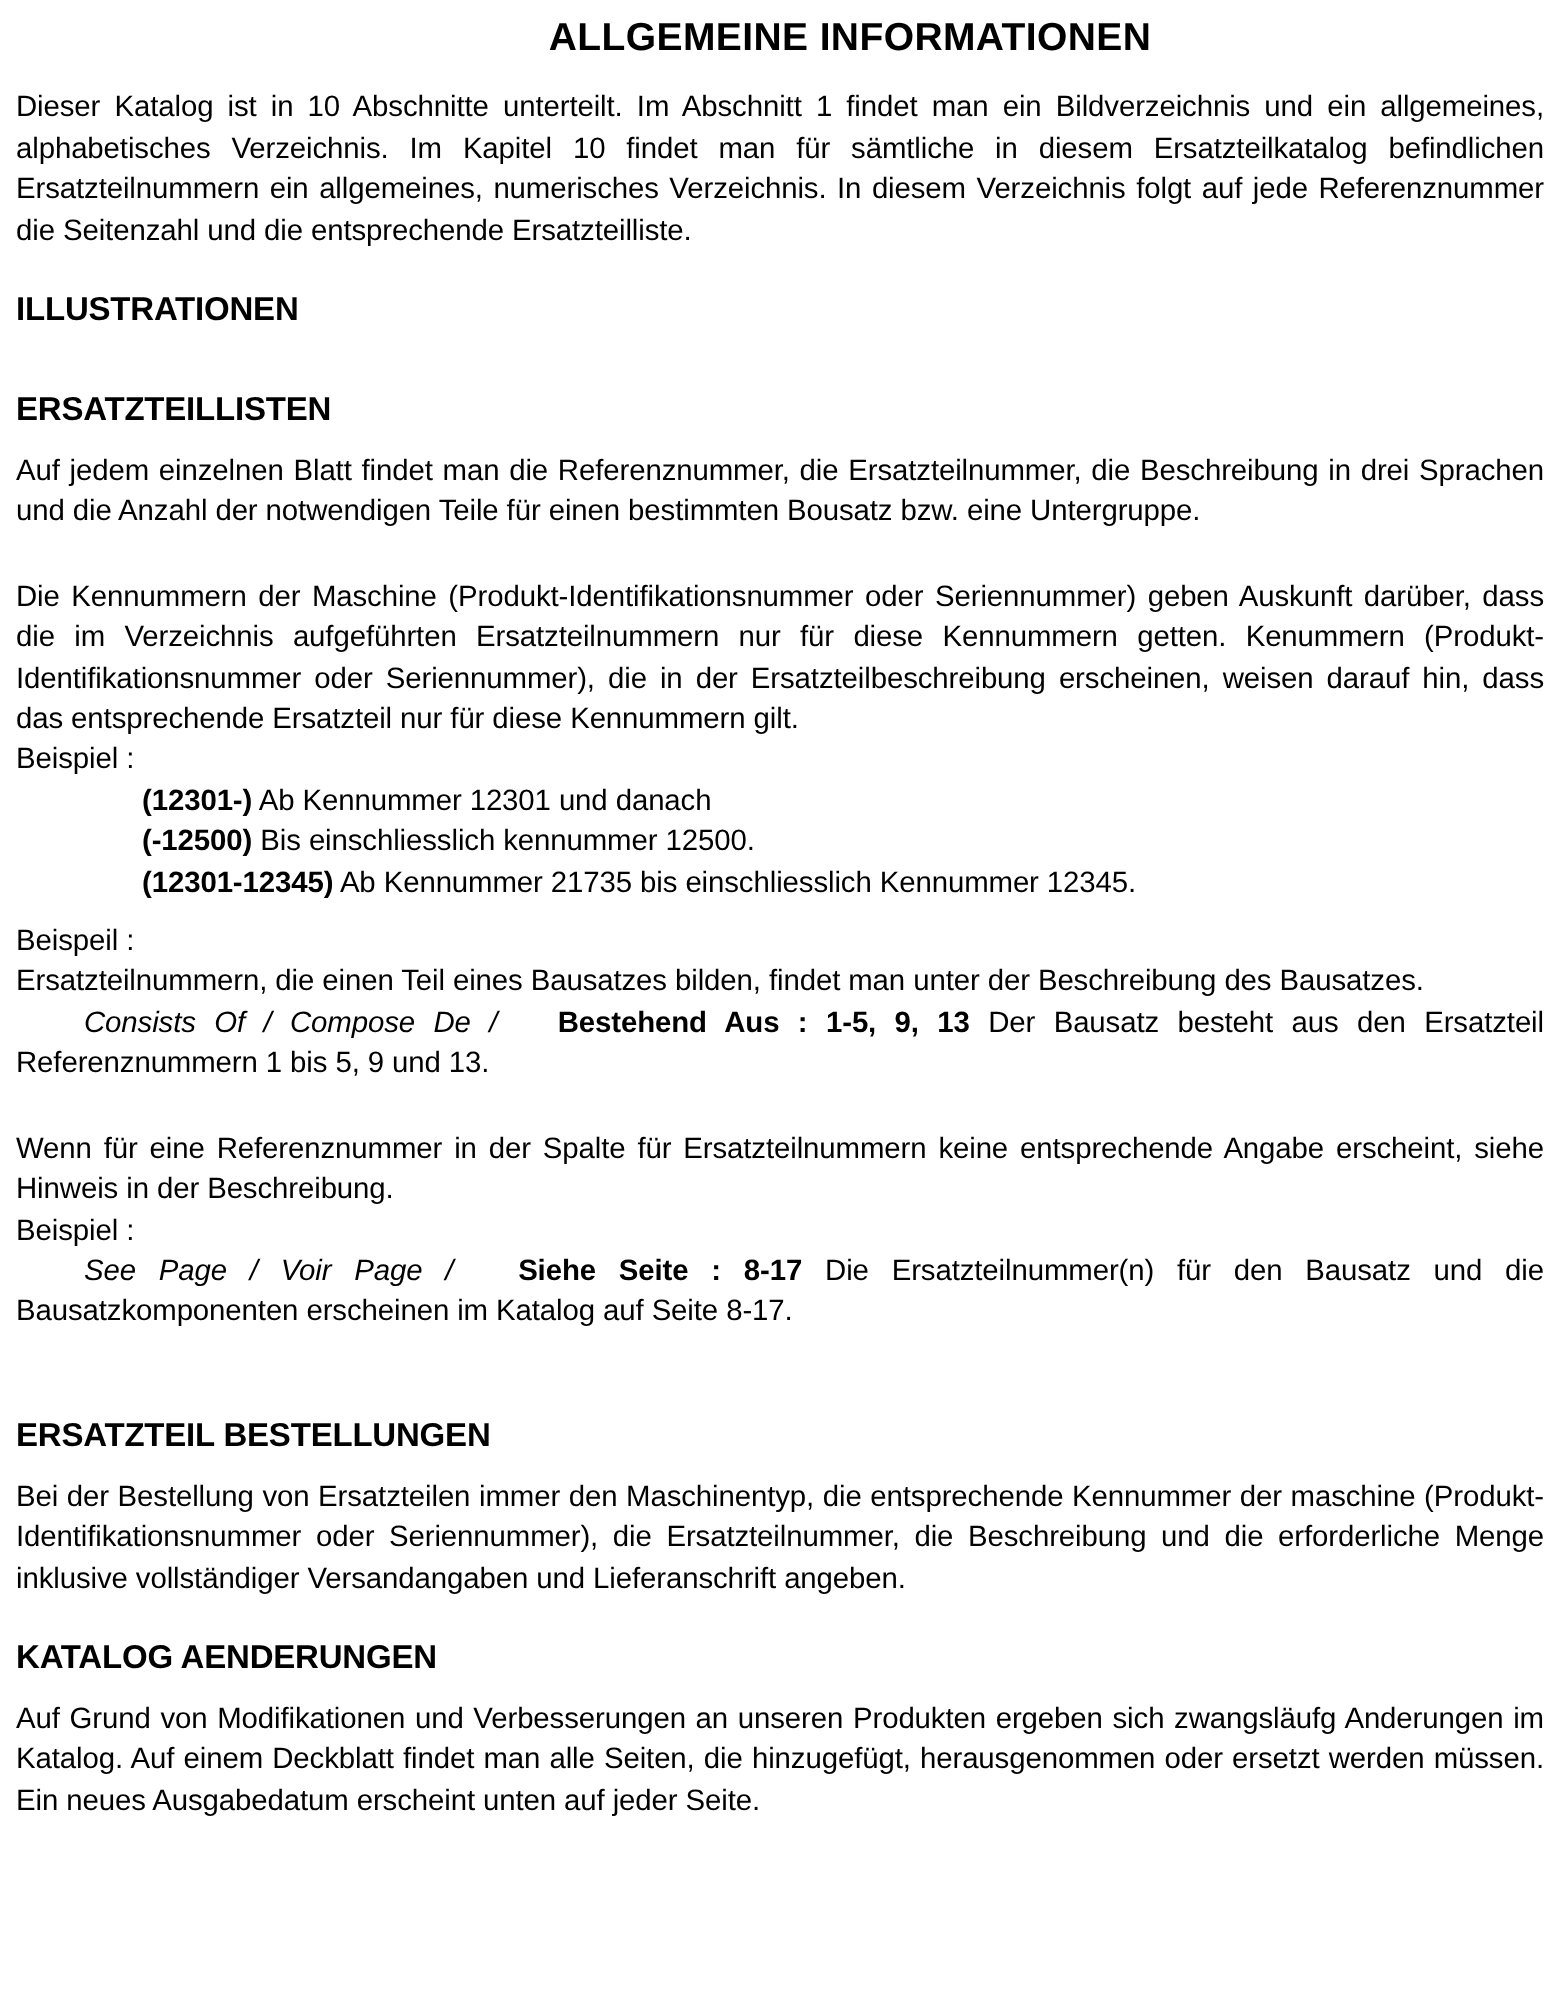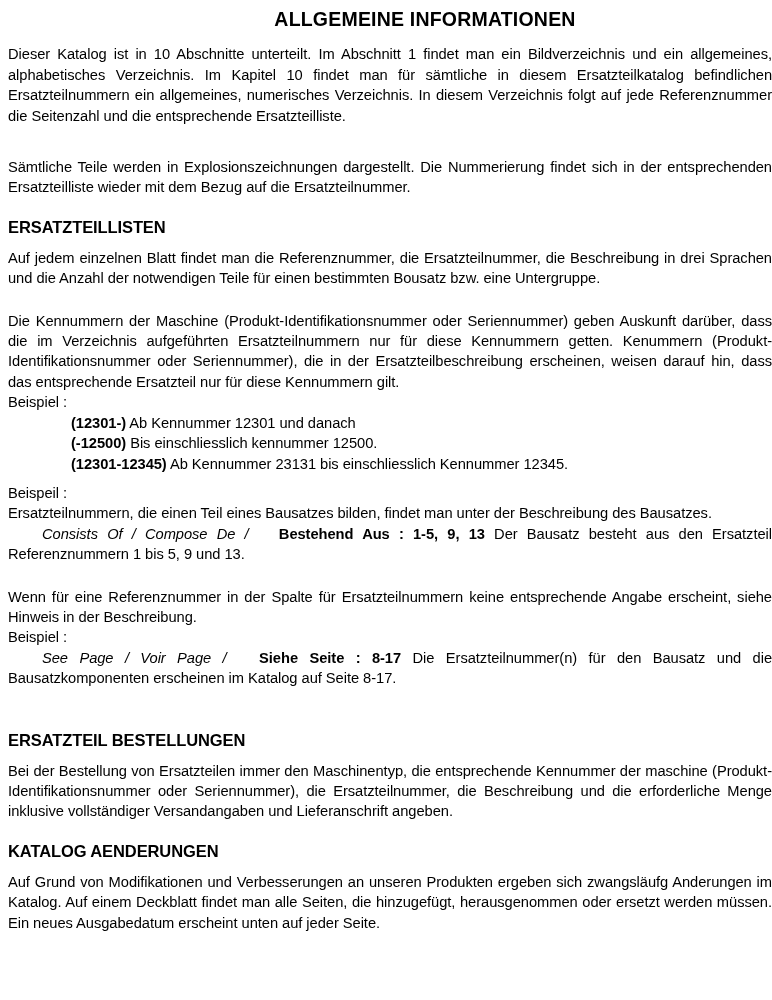--- a/index.html
+++ b/index.html
@@ -79,24 +79,24 @@
 <div class="page">
 
   <h1 class="doc-title">ALLGEMEINE INFORMATIONEN</h1>
 
   <div class="gap-md"></div>
 
   <p class="body-text">Dieser Katalog ist in 10 Abschnitte unterteilt. Im Abschnitt 1 findet man ein Bildverzeichnis und ein allgemeines, alphabetisches Verzeichnis. Im Kapitel 10 findet man für sämtliche in diesem Ersatzteilkatalog befindlichen Ersatzteilnummern ein allgemeines, numerisches Verzeichnis. In diesem Verzeichnis folgt auf jede Referenznummer die Seitenzahl und die entsprechende Ersatzteilliste.</p>
 
   <div class="gap-lg"></div>
 
+  <h2 class="section-heading">ILLUSTRATIONEN</h2>
 
   <div class="gap-hd"></div>
 
-  <p class="body-text">Sämtliche Teile werden in Explosionszeichnungen dargestellt. Die Nummerierung findet sich in der entsprechenden Ersatzteilliste wieder mit dem Bezug auf die Ersatzteilnummer.</p>
 
   <div class="gap-lg"></div>
 
   <h2 class="section-heading">ERSATZTEILLISTEN</h2>
 
   <div class="gap-hd"></div>
 
   <p class="body-text">Auf jedem einzelnen Blatt findet man die Referenznummer, die Ersatzteilnummer, die Beschreibung in drei Sprachen und die Anzahl der notwendigen Teile für einen bestimmten Bousatz bzw. eine Untergruppe.</p>
 
   <div class="gap-xl"></div>
@@ -106,21 +106,21 @@
   <p class="body-text noj">Beispiel :</p>
 
   <div class="body-text noj indent">
     <div>
       <span class="bold">(12301-)</span><span> Ab Kennummer 12301 und danach</span>
     </div>
     <div>
       <span class="bold">(-12500)</span><span> Bis einschliesslich kennummer 12500.</span>
     </div>
     <div>
-      <span class="bold">(12301-12345)</span><span> Ab Kennummer 23131 bis einschliesslich Kennummer 12345.</span>
+      <span class="bold">(12301-12345)</span><span> Ab Kennummer 21735 bis einschliesslich Kennummer 12345.</span>
     </div>
   </div>
 
   <div class="gap-sm"></div>
 
   <p class="body-text noj">Beispeil :</p>
 
   <p class="body-text">Ersatzteilnummern, die einen Teil eines Bausatzes bilden, findet man unter der Beschreibung des Bausatzes.</p>
 
   <p class="body-text">

